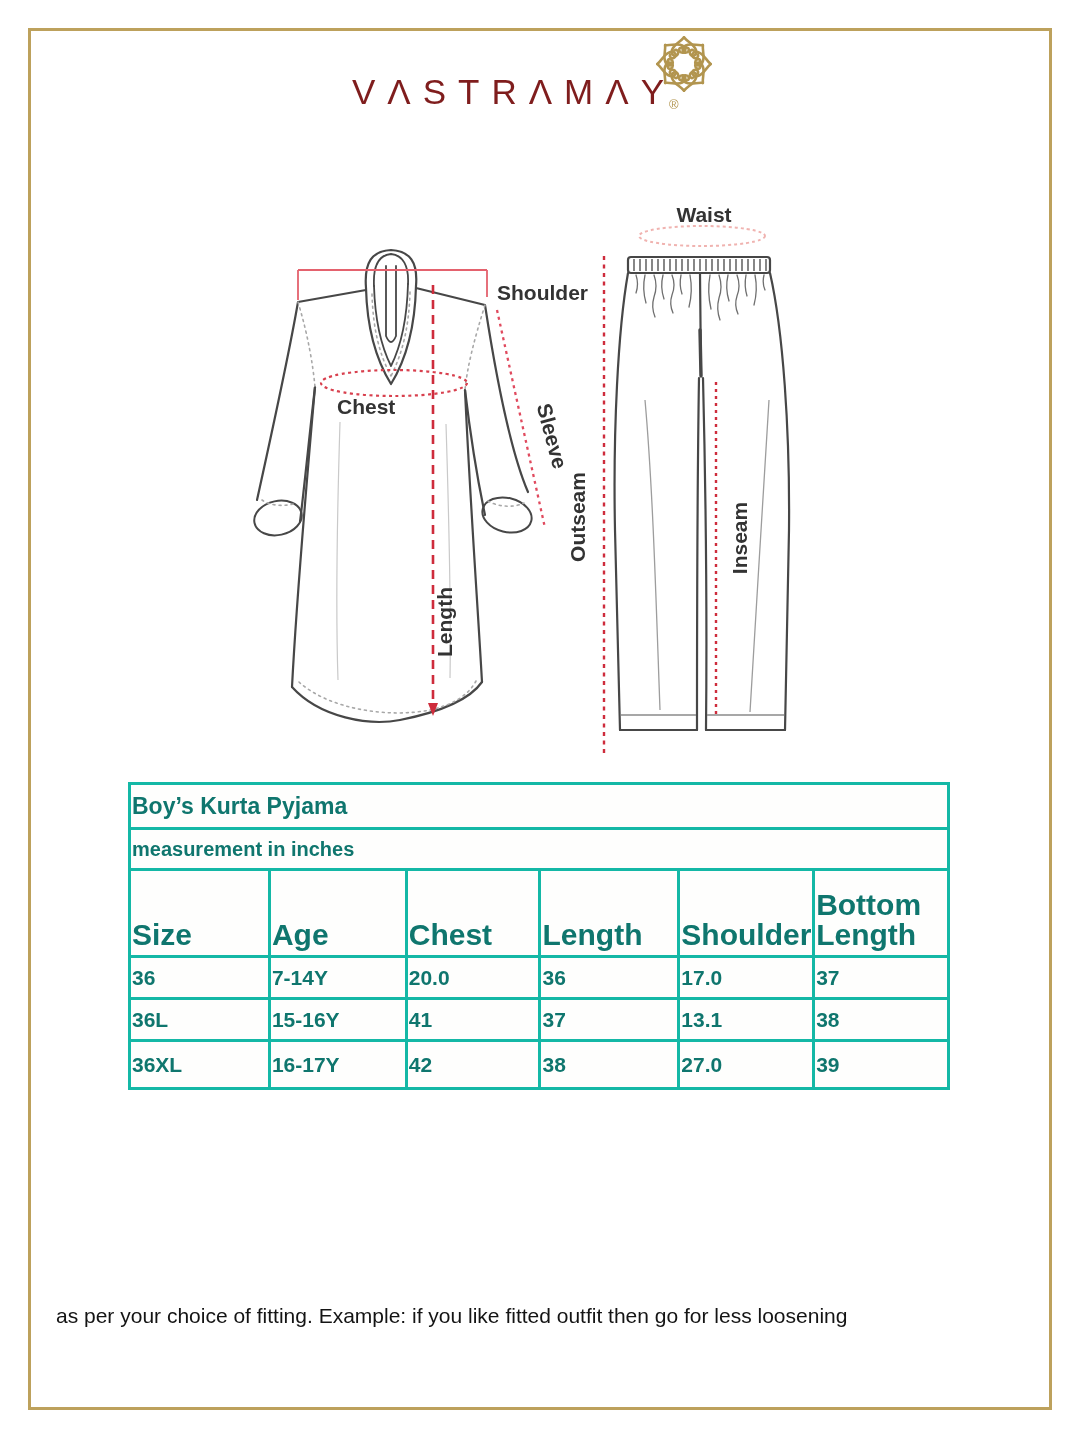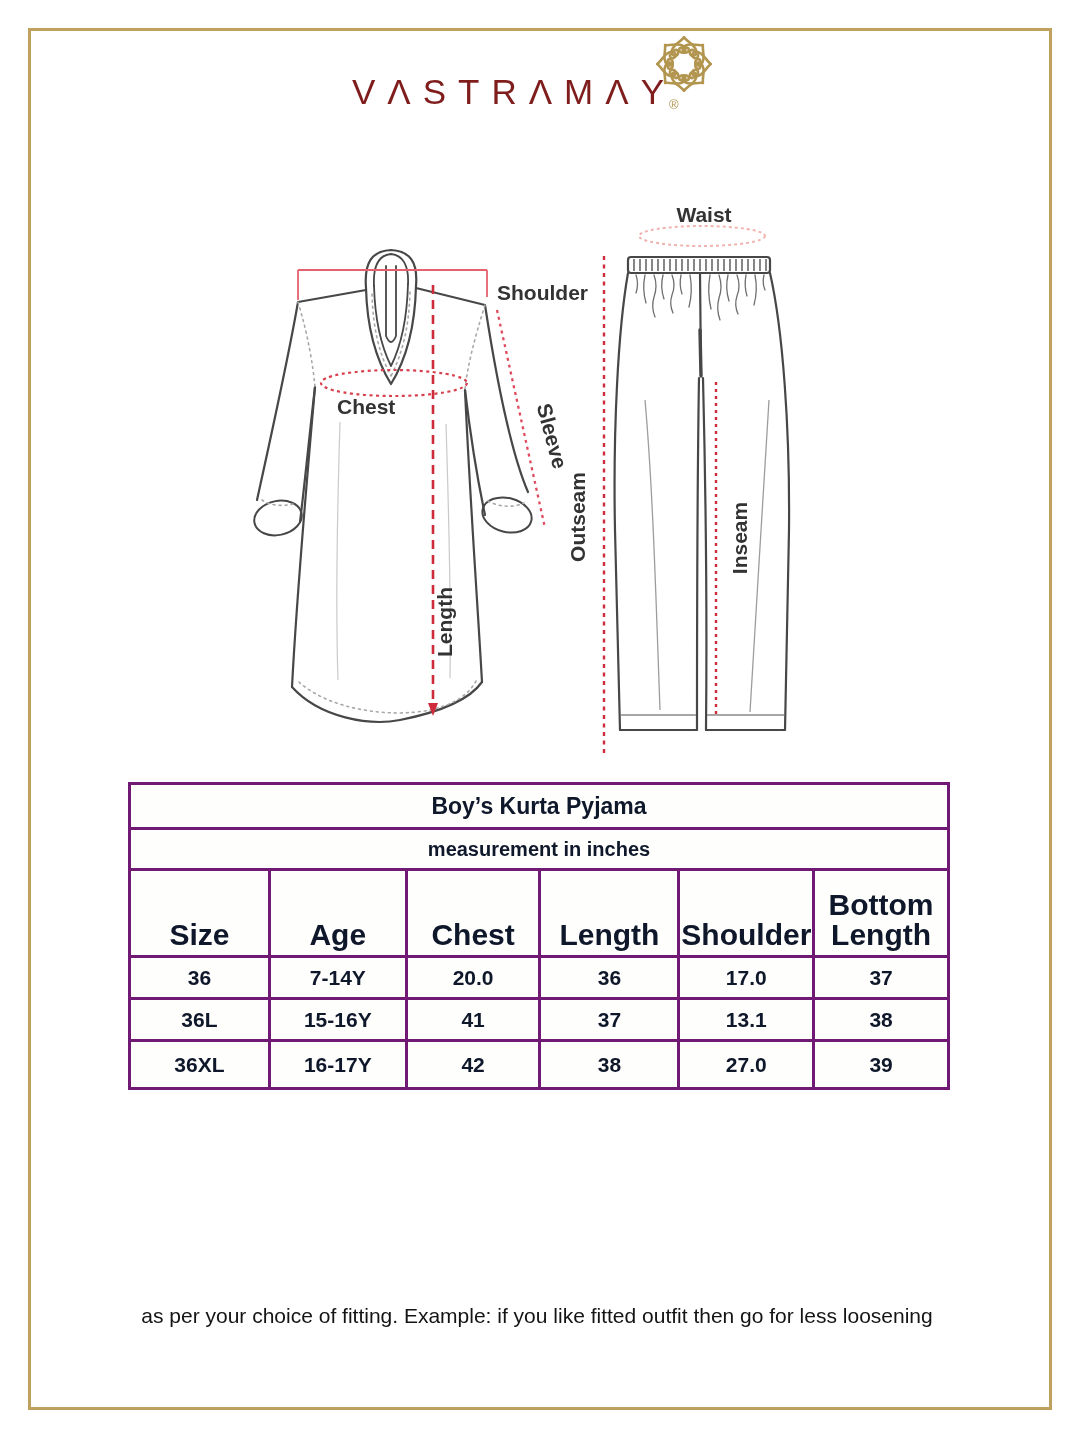--- a/index.html
+++ b/index.html
@@ -34,36 +34,36 @@
     font-family:"Liberation Sans", sans-serif;
     font-size:21px; font-weight:700; fill:#333333;
   }
   
   .chart-wrap { position:absolute; left:128px; top:782px; }
   table.size-chart {
     border-collapse:collapse; table-layout:fixed; width:822px;
     background:#fefefd;
   }
   table.size-chart td {
-    border:3px solid #701a75;
-    text-align:center; color:#0f172a;
+    border:3px solid #14b8a6;
+    color:#0f766e;
     font-weight:700; overflow:hidden;
   }
   td.t-title   { height:40px; font-size:23px; }
   td.t-sub     { height:36px; font-size:20px; }
   td.t-head    { height:78px; font-size:30px; vertical-align:bottom; padding-bottom:5px; line-height:30px;}
   td.t-cell    { height:37px; font-size:21px; vertical-align:middle; }
   tr.last td.t-cell { height:43px; }
   
   .note {
     position:absolute; left:56px; top:1297px; width:962px;
     font-size:21px; color:#141414; line-height:37px;
   }
   .note-l1 { text-align:justify; text-align-last:justify; }
-  .note-l2 { text-align:center; }
+  .note-l2 { text-align:left; }
 </style>
 </head>
 <body>
 
 <div class="frame"></div>
 
 <div>
   <div class="wordmark">VΛSTRΛMΛY</div>
   <svg class="mandala" viewBox="-36 -36 72 72">
     <g fill="none" stroke="#b2954f" stroke-width="3" stroke-linecap="round">

